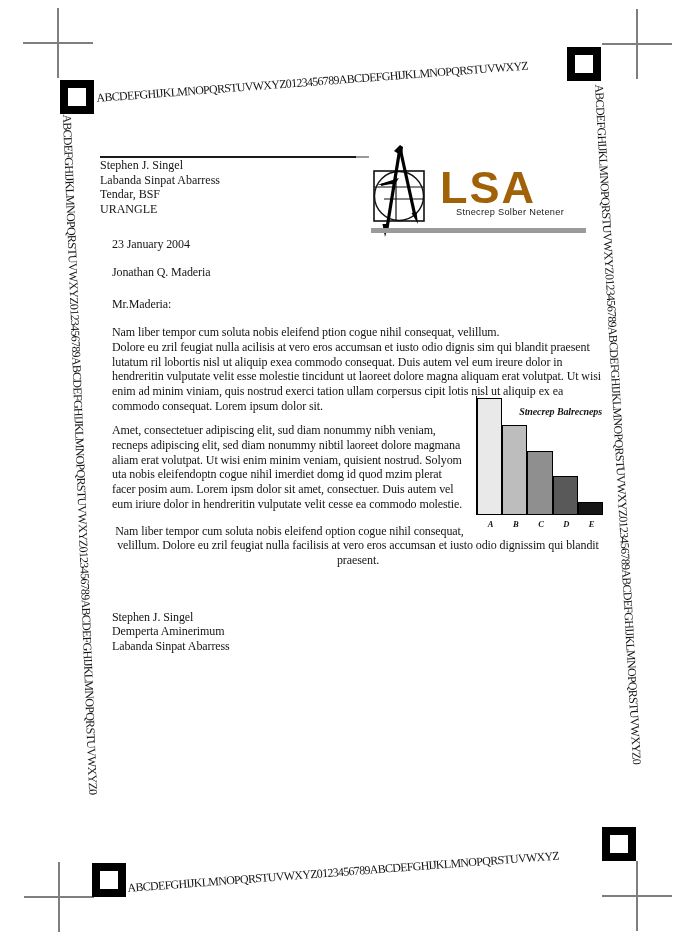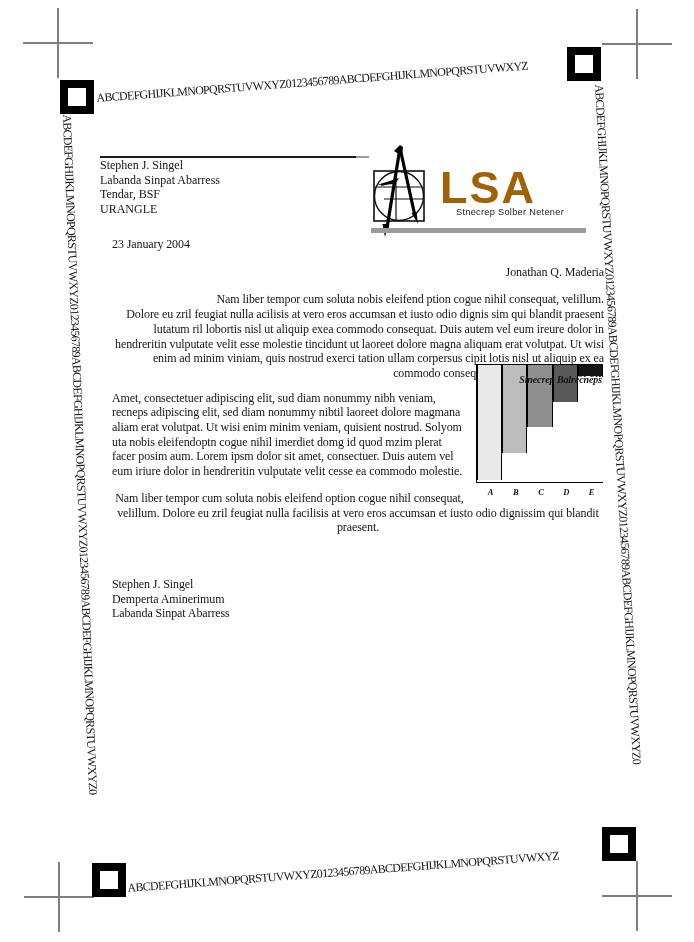--- a/index.html
+++ b/index.html
@@ -26,30 +26,30 @@
   .lsa{position:absolute;left:440px;top:165px;font-family:"Liberation Sans",sans-serif;
        font-size:45px;line-height:1;letter-spacing:2px;color:#a16207;font-weight:700;}
   .tagline{position:absolute;left:456px;top:207px;font-family:"Liberation Sans",sans-serif;
        font-size:9.2px;letter-spacing:0.3px;color:#1a1a1a;}
   .graybar{position:absolute;left:371px;top:228px;width:215px;height:4.5px;background:#9b9b9b;}
   
   .letter{position:absolute;left:112px;top:237px;width:492px;font-size:12px;line-height:14.7px;letter-spacing:-0.1px;}
   .letter p{margin:10px 0 0 0;}
   .letter .nogap{margin:0;}
   .ml{white-space:pre-line;}
-  .m13{margin-top:13px !important;text-align:right;}
+  .m13{margin-top:13px !important;}
   .m15{margin-top:15px !important;}
   .m18{margin-top:18px !important;}
   .m12{margin-top:12px !important;text-align:center;}
   .m20{margin-top:20px !important;}
   .m42{margin-top:42px !important;}
   
   .chartfloat{float:right;width:128px;height:134px;margin:-17px 0 4px 9px;position:relative;}
   .plot{position:relative;width:126px;height:118px;border-left:1.6px solid #000;border-bottom:1.6px solid #000;
-        display:flex;align-items:flex-start;}
+        display:flex;align-items:flex-end;}
   .plot .bar{flex:1 1 0;box-sizing:border-box;border:1px solid #000;border-bottom:none;}
   .chart-title{position:absolute;right:1px;top:9px;font-size:10px;font-weight:bold;font-style:italic;white-space:nowrap;}
   .chart-labels{display:flex;margin-top:2px;margin-left:2px;}
   .chart-labels .bar-label{flex:1 1 0;text-align:center;font-size:8.5px;font-weight:bold;font-style:italic;}
 </style>
 </head>
 <body>
 
 <div class="crosshair" style="left:23px;top:8px;">
     <div class="h"></div>
@@ -102,20 +102,21 @@
     <line x1="24" y1="38" x2="12" y2="41" stroke="#000" stroke-width="2"></line>
   </svg>
 </div>
 <div class="lsa">LSA</div>
 <div class="tagline">Stnecrep Solber Netener</div>
 <div class="graybar"></div>
 
 <div class="letter">
   <p class="nogap">23 January 2004</p>
   <p class="m13">Jonathan Q. Maderia</p>
+  <p class="m18">Mr.Maderia:</p>
   <p class="m13 ml">Nam liber tempor cum soluta nobis eleifend ption cogue nihil consequat, velillum.
 Dolore eu zril feugiat nulla acilisis at vero eros accumsan et iusto odio dignis sim qui blandit praesent lutatum ril lobortis nisl ut aliquip exea commodo consequat. Duis autem vel eum ireure dolor in hendreritin vulputate velit esse molestie tincidunt ut laoreet dolore magna aliquam erat volutpat. Ut wisi enim ad minim viniam, quis nostrud exerci tation ullam corpersus cipit lotis nisl ut aliquip ex ea commodo consequat. Lorem ipsum dolor sit.</p>
 
   <div class="chartfloat">
     <div class="plot">
       <div class="chart-title">Stnecrep Balrecneps</div>
     <div class="bar" style="height: 116px; background: rgb(233, 233, 233);"></div>
         <div class="bar" style="height: 89.32px; background: rgb(189, 189, 189);"></div>
         <div class="bar" style="height: 63.8px; background: rgb(143, 143, 143);"></div>
         <div class="bar" style="height: 38.28px; background: rgb(89, 89, 89);"></div>

